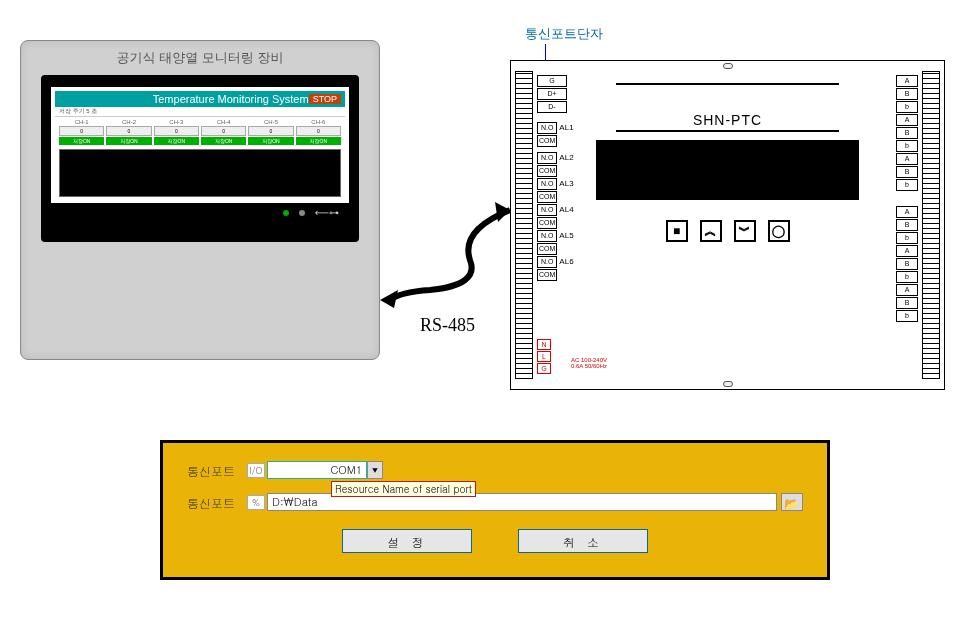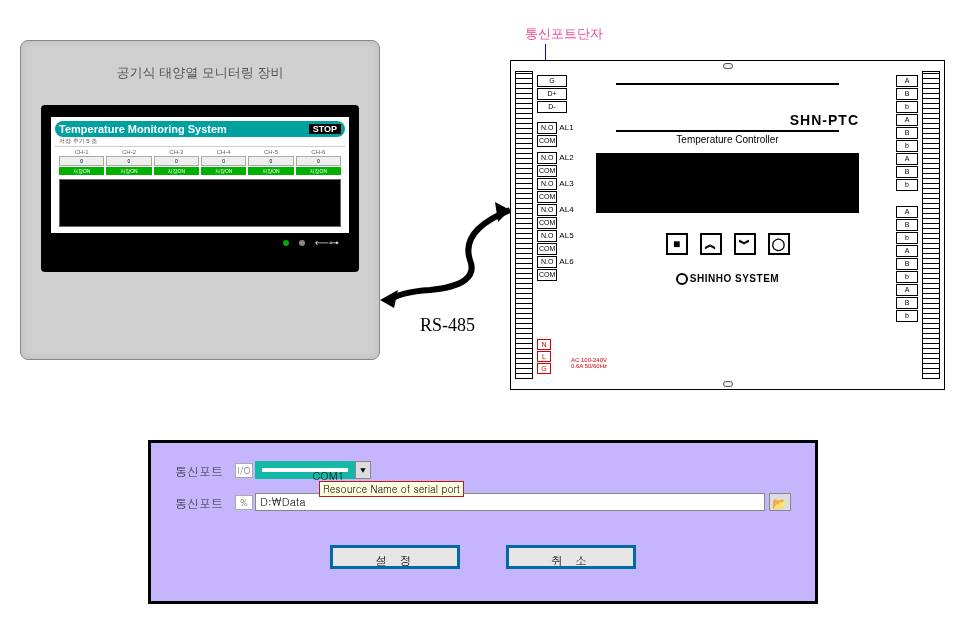--- a/index.html
+++ b/index.html
@@ -4,32 +4,32 @@
   <style>
     * { box-sizing: border-box; margin: 0; padding: 0; }
     body { font-family: Arial, sans-serif; width: 975px; height: 618px; background: #fff; position: relative; }
 
     
     .monitor-device {
       position: absolute; top: 40px; left: 20px; width: 360px; height: 320px;
       background: #d0d0d0; border: 1px solid #888; border-radius: 8px;
       box-shadow: inset 0 0 10px rgba(0,0,0,0.1);
     }
-    .monitor-label { text-align: center; font-size: 13px; color: #555; padding: 23px 0; font-family: "Malgun Gothic", sans-serif; }
+    .monitor-label { text-align: center; font-size: 13px; color: #555; padding: 8px 0; font-family: "Malgun Gothic", sans-serif; }
     .monitor-screen-frame {
       margin: 0 20px; background: #000; border-radius: 4px; padding: 12px 10px 20px 10px;
     }
     .monitor-screen {
       background: #fff; padding: 4px;
     }
     .screen-title-bar {
-      display: flex; justify-content: space-between; align-items: center;
-      background: #00a0a0; color: #fff; padding: 2px 4px; font-size: 11px; font-weight: bold; border-radius: 8px;
-    }
-    .stop-btn { background: #000000; color: #fff; padding: 0 4px; font-size: 9px; }
+      display: flex; justify-content: flex-end; align-items: center;
+      background: #00a0a0; color: #fff; padding: 2px 4px; font-size: 11px; font-weight: normal;
+    }
+    .stop-btn { background: #c2410c; color: #fff; padding: 0 4px; font-size: 9px; }
     .screen-date { text-align: right; font-size: 9px; color: #333; padding: 2px 4px; }
     .screen-subrow { font-size: 6px; color: #555; padding: 0 4px; border-bottom: 1px solid #ccc; }
     .channels-row { display: flex; gap: 2px; padding: 2px 4px; }
     .channel-col { flex: 1; text-align: center; }
     .chlab { font-size: 6px; color: #666; }
     .chval { background: #eee; font-size: 5px; padding: 1px 0; border: 1px solid #aaa; margin: 1px 0; }
     .chgreen { background: #00b000; color: #fff; font-size: 5px; padding: 1px 0; }
     .screen-chart { margin: 2px 4px; background: #000; height: 48px; border: 1px solid #666; position: relative; }
     .monitor-bottom { display: flex; justify-content: flex-end; gap: 10px; align-items: center; padding: 4px 10px; }
     .dot { width: 6px; height: 6px; border-radius: 50%; display: inline-block; }
@@ -38,66 +38,66 @@
     .usb-label { font-size: 10px; color: #ccc; }
 
     
     .rs485-label { position: absolute; left: 420px; top: 315px; font-size: 18px; font-family: "Times New Roman", serif; }
 
     
     .controller {
       position: absolute; top: 60px; left: 510px; width: 435px; height: 330px;
       border: 1px solid #000; background: #fff;
     }
-    .callout-label { position: absolute; top: 25px; left: 525px; font-size: 13px; color: #ec4899; font-family: "Malgun Gothic", sans-serif; }
+    .callout-label { position: absolute; top: 25px; left: 525px; font-size: 13px; color: #0369a1; font-family: "Malgun Gothic", sans-serif; }
     .callout-line { position: absolute; top: 44px; left: 545px; width: 0; height: 20px; border-left: 1px solid #00f; }
     .callout-v { position: absolute; top: 62px; left: 540px; font-size: 10px; color: #00f; }
 
     .ctrl-inner { position: relative; width: 100%; height: 100%; }
     .term-col-left { position: absolute; left: 4px; top: 10px; width: 18px; bottom: 10px; display: flex; flex-direction: column; gap: 1px; }
     .term-col-right { position: absolute; right: 4px; top: 10px; width: 18px; bottom: 10px; display: flex; flex-direction: column; gap: 1px; }
     .term-block { flex: 1; border: 1px solid #000; background: repeating-linear-gradient(0deg, #fff, #fff 4px, #000 4px, #000 5px); }
     .label-col-left { position: absolute; left: 26px; top: 14px; width: 30px; font-size: 7px; text-align: center; }
     .label-col-right { position: absolute; right: 26px; top: 14px; width: 22px; font-size: 7px; text-align: center; }
     .pin-label { border: 1px solid #000; padding: 0 1px; margin-bottom: 1px; font-size: 7px; line-height: 10px; }
     .alarm-label { font-size: 8px; text-align: left; padding-left: 2px; line-height: 12px; }
 
     .ctrl-center { position: absolute; left: 85px; right: 85px; top: 20px; bottom: 20px; }
-    .shn-title { text-align: right; font-size: 14px; font-weight: bold; letter-spacing: 1px; margin-top: 27px; }
+    .shn-title { text-align: center; font-size: 14px; font-weight: normal; letter-spacing: 1px; margin-top: 27px; }
     .shn-sub { text-align: center; font-size: 10px; margin-top: 2px; }
     .shn-bars { height: 2px; background: #000; margin: 2px 20px; }
     .ctrl-lcd { background: #000; height: 60px; margin: 8px 0; }
     .ctrl-buttons { display: flex; justify-content: center; gap: 12px; margin-top: 20px; }
     .ctrl-btn { width: 22px; height: 22px; border: 2px solid #000; display: flex; align-items: center; justify-content: center; font-size: 12px; font-weight: bold; }
     .shinho-logo { text-align: center; font-size: 10px; font-weight: bold; margin-top: 18px; letter-spacing: 0.5px; }
     .power-spec { position: absolute; left: 60px; bottom: 20px; font-size: 6px; color: #d00; }
     .power-pins { position: absolute; left: 26px; bottom: 14px; width: 14px; font-size: 7px; text-align: center; color: #d00; }
     .power-pin { border: 1px solid #d00; margin-bottom: 1px; line-height: 9px; }
 
     .ch-label-col { position: absolute; right: 52px; top: 20px; font-size: 8px; text-align: right; }
     .ch-label { height: 36px; line-height: 36px; }
 
     
     .settings-dialog {
-      position: absolute; left: 148px; top: 440px; width: 670px; height: 164px;
-      border: 3px solid #000; background: #c4b5fd; font-family: "Gulim", sans-serif;
+      position: absolute; left: 160px; top: 440px; width: 670px; height: 140px;
+      border: 3px solid #000; background: #eab308; font-family: "Gulim", sans-serif;
     }
     .dlg-inner { padding: 18px 24px; }
     .dlg-row { display: flex; align-items: center; margin-bottom: 6px; font-size: 12px; }
     .dlg-row-label { width: 60px; color: #333; }
     .dlg-io-icon { width: 18px; font-size: 9px; color: #666; border: 1px solid #aaa; text-align: center; margin-right: 2px; background: #fff; }
     .dlg-combo { display: inline-flex; align-items: center; }
-    .dlg-combo-input { width: 100px; height: 18px; font-size: 11px; border: 7px solid #14b8a6; padding: 0 4px; background: #fff; text-align: right; }
+    .dlg-combo-input { width: 100px; height: 18px; font-size: 11px; border: 1px solid #14b8a6; padding: 0 4px; background: #fff; text-align: right; }
     .dlg-combo-btn { width: 16px; height: 18px; background: #ddd; border: 1px solid #888; display: flex; align-items: center; justify-content: center; font-size: 7px; }
     .dlg-tooltip { position: absolute; left: 168px; top: 38px; background: #ffffe0; border: 1px solid #b91c1c; font-size: 10px; padding: 0 3px; }
     .dlg-path { flex: 1; display: flex; align-items: center; }
     .dlg-path-input { flex: 1; height: 18px; font-size: 11px; border: 1px solid #888; padding: 0 4px; background: #fff; }
     .dlg-browse { width: 22px; height: 18px; background: #ddd; border: 1px solid #888; display: flex; align-items: center; justify-content: center; margin-left: 4px; }
     .dlg-buttons { text-align: center; margin-top: 18px; }
-    .dlg-btn { display: inline-block; width: 130px; height: 24px; line-height: 24px; background: #e6e6e6; border: 3px solid #0369a1; font-size: 12px; margin: 16px 20px; text-align: center; letter-spacing: 4px; font-family: "Gulim", sans-serif; }
+    .dlg-btn { display: inline-block; width: 130px; height: 24px; line-height: 24px; background: #e6e6e6; border: 1px solid #0369a1; font-size: 12px; margin: 0 20px; text-align: center; letter-spacing: 4px; font-family: "Gulim", sans-serif; }
 
     .screw { position: absolute; width: 10px; height: 6px; border: 1px solid #555; border-radius: 3px; background: #eee; }
   </style>
 </head>
 <body>
 
 <div class="monitor-device">
   <div class="monitor-label">공기식 태양열 모니터링 장비</div>
   <div class="monitor-screen-frame">
     <div class="monitor-screen">
@@ -249,30 +249,26 @@
       <div class="pin-label">A</div>
       <div class="pin-label">B</div>
       <div class="pin-label">b</div>
     </div>
 
 
     <div class="ctrl-center">
       <div class="shn-bars"></div>
       <div class="shn-title">SHN-PTC</div>
       <div class="shn-bars"></div>
-      <div class="shn-sub">Temperature Controller</div>
       <div class="ctrl-lcd"></div>
       <div class="ctrl-buttons">
         <div class="ctrl-btn">■</div>
         <div class="ctrl-btn">︽</div>
         <div class="ctrl-btn">︾</div>
         <div class="ctrl-btn">◯</div>
-      </div>
-      <div class="shinho-logo">
-        <span style="display:inline-block; width:12px; height:12px; border:2px solid #000; border-radius:50%; vertical-align:middle; margin-right:2px;"></span><span>SHINHO SYSTEM</span>
       </div>
     </div>
   </div>
 </div>
 
 <div class="settings-dialog">
   <div class="dlg-inner">
     <div class="dlg-row">
       <span class="dlg-row-label">통신포트</span>
       <span class="dlg-io-icon">I/O</span>

